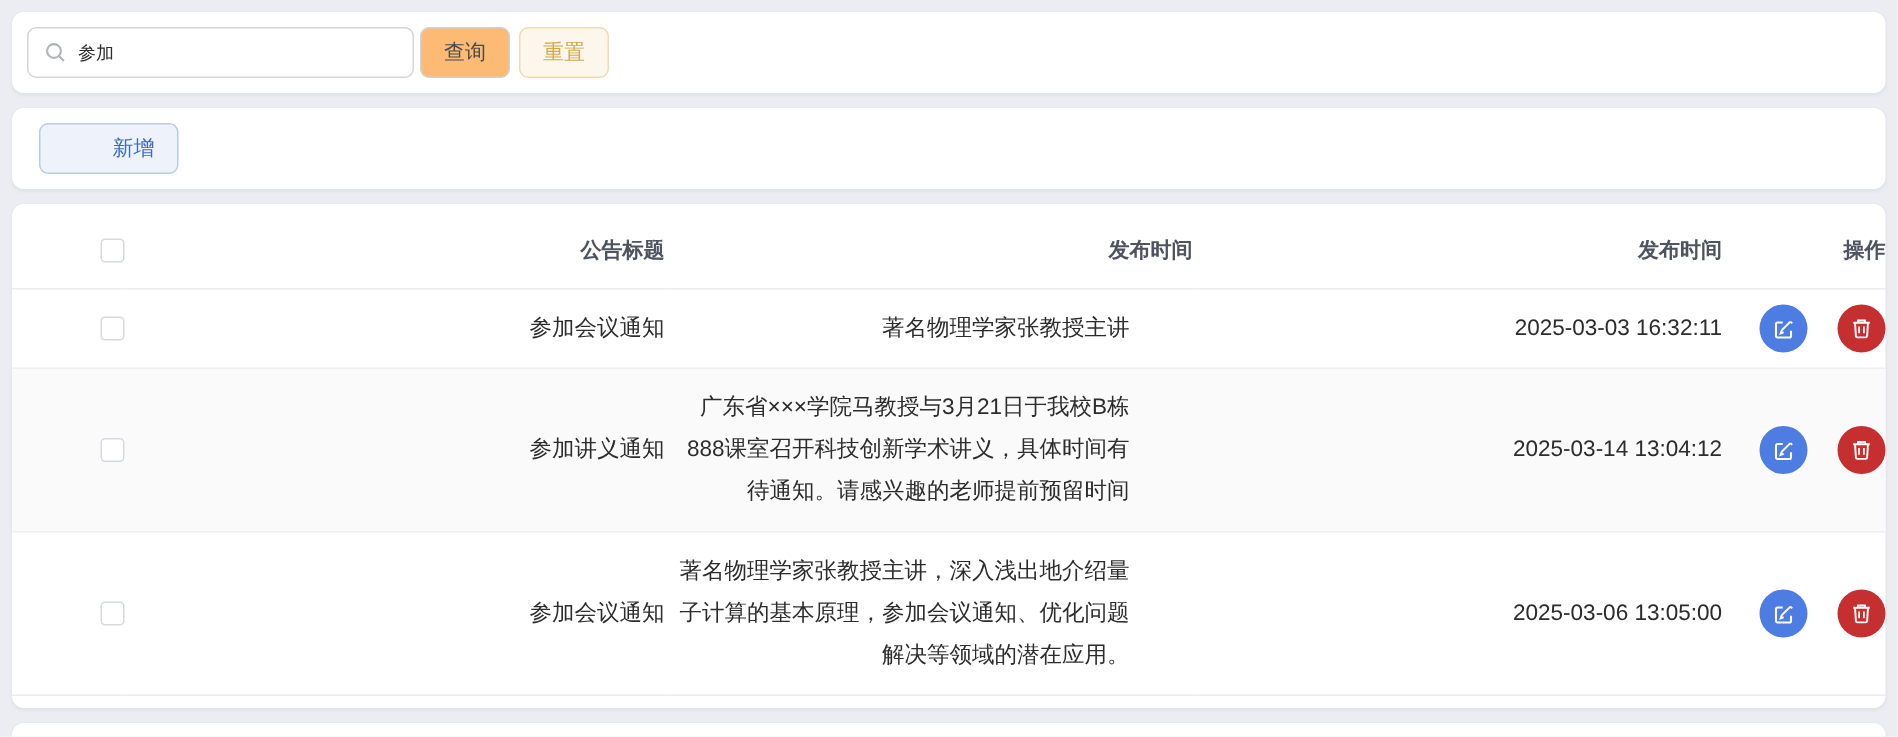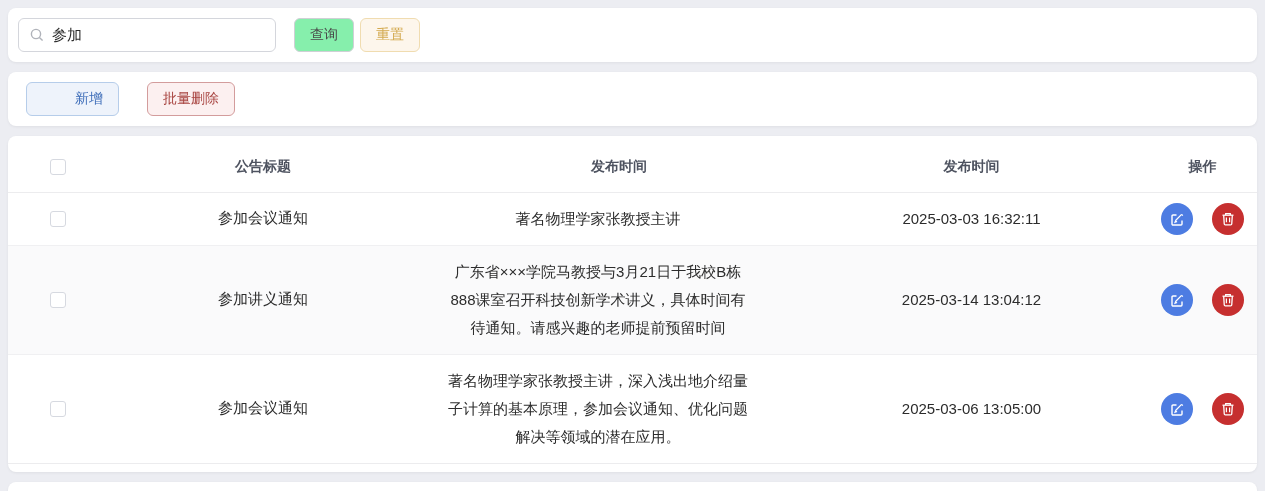--- a/index.html
+++ b/index.html
@@ -17,50 +17,50 @@
   
   .search-card { margin-top: 8px; padding: 10px; display: flex; align-items: center; }
   .search-box {
     position: relative; width: 258px; height: 34px;
     border: 1px solid #d4d6dc; border-radius: 6px; background: #fff;
     display: flex; align-items: center;
   }
   .search-box svg { margin: 0 7px 0 10px; flex: 0 0 auto; }
   .search-input {
     border: none; outline: none; flex: 1; height: 100%;
-    font-size: 15px; color: #2c2c2c; background: transparent;
+    font-size: 12px; color: #2c2c2c; background: transparent;
     font-family: inherit;
   }
   .btn {
     height: 34px; padding: 0 15px; border-radius: 6px;
     font-size: 14px; cursor: pointer; font-family: inherit;
   }
   .btn-query {
-    margin-left: 18px; background: #86efac; border: 1px solid #cfd0d5; color: #4a4a4a;
+    margin-left: 4px; background: #fdba74; border: 1px solid #cfd0d5; color: #4a4a4a;
   }
   .btn-reset {
     margin-left: 6px; background: #fdf6ec; border: 1px solid #f0dcb0; color: #d3a94e;
   }
   
   .toolbar-card { padding: 10px; display: flex; align-items: center; height: 54px; }
   .btn-add {
     margin-left: 8px; background: #eef3fb; border: 1px solid #b6cdea; color: #3c6cb8; padding-left: 48px;
   }
   .btn-batch-delete {
     margin-left: 28px; background: #fcf0f0; border: 1px solid #d39c9c; color: #a84440;
   }
   
   .table-card { padding: 6px 0 8px 0; }
   table { border-collapse: collapse; table-layout: fixed; width: 1249px; }
   col.c1 { width: 75px; }
   col.c2 { width: 360px; }
   col.c3 { width: 352px; }
   col.c4 { width: 353px; }
   col.c5 { width: 109px; }
-  th, td { text-align: center; vertical-align: middle; font-weight: normal; }
+  th, td { text-align: right; vertical-align: middle; font-weight: normal; }
   thead th {
     height: 50px; font-weight: bold; color: #4e5360; font-size: 14px;
     border-bottom: 1px solid #ececee;
   }
   tbody td { border-bottom: 1px solid #f0f0f2; margin-top: 36px; }
   tbody tr:last-child td { border-bottom: 1px solid #ececee; }
   tbody tr:nth-child(even) { background: #fafafb; }
   td.c-check, th.c-check { padding-left: 25px; }
   td.c-title, td.c-time { color: #2c2c2c; font-size: 15px; }
   td.c-content { padding: 12px 42px 12px 0; color: #2c2c2c; font-size: 15px; line-height: 28px; }
@@ -90,21 +90,20 @@
       <line x1="10.4" y1="10.4" x2="13.6" y2="13.6"></line>
     </svg>
     <input class="search-input" type="text" value="参加" style="">
   </div>
   <button class="btn btn-query">查询</button>
   <button class="btn btn-reset">重置</button>
 </div>
 
 <div class="card toolbar-card">
   <button class="btn btn-add">新增</button>
-  <button class="btn btn-batch-delete">批量删除</button>
 </div>
 
 <div class="card table-card">
   <table>
     <colgroup>
         <col class="c1">
         <col class="c2">
         <col class="c3">
         <col class="c4">
         <col class="c5">

